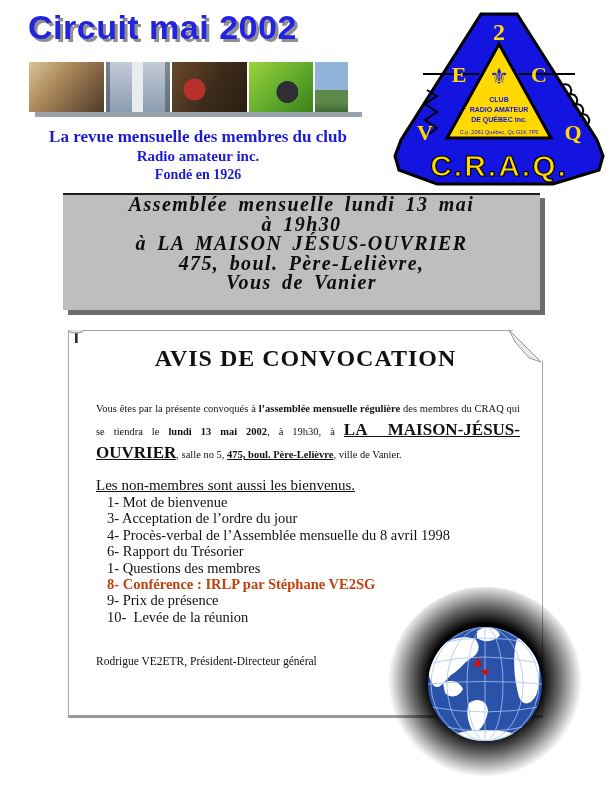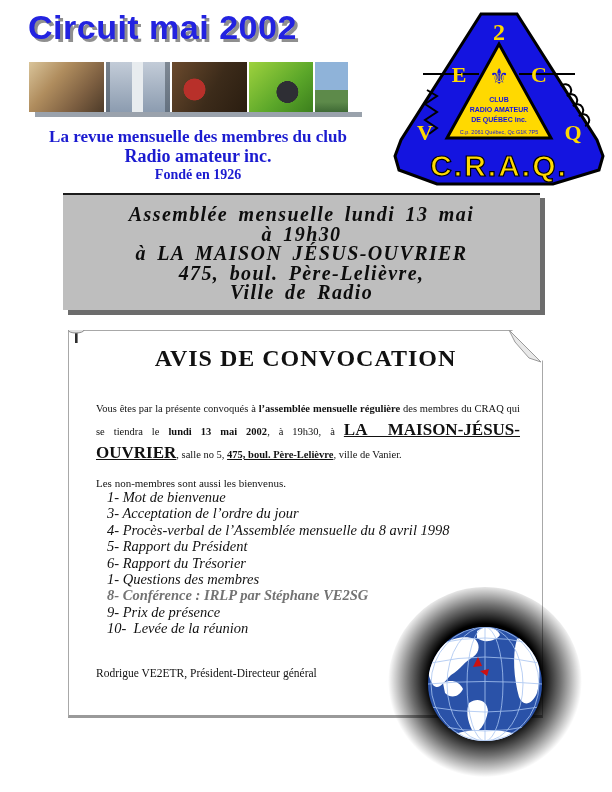--- a/index.html
+++ b/index.html
@@ -15,48 +15,48 @@
   .photo-shadow{position:absolute;left:35px;top:112px;width:327px;height:5px;background:#9aa2ac;}
   .p1{width:75px;background:linear-gradient(130deg,#d9c49a 0%,#b08d5e 35%,#7d5f41 70%,#4d3b29 100%);}
   .p2{width:64px;background:linear-gradient(180deg,#c3ccd8 0%,#9fadbf 55%,#7c8ca0 100%),linear-gradient(90deg,#888,#fff);}
   .p2{background-image:linear-gradient(90deg,rgba(60,70,80,.55) 0 6%,transparent 6% 40%,#e8ecef 40% 58%,transparent 58% 92%,rgba(60,70,80,.5) 92%),linear-gradient(180deg,#c3ccd8,#8c9cb0);}
   .p3{width:75px;background:radial-gradient(circle at 30% 55%,#b8302a 0 18%,transparent 19%),linear-gradient(120deg,#6b4a2d 0%,#3c2b1a 55%,#2a1d10 100%);}
   .p4{width:64px;background:radial-gradient(circle at 60% 60%,#2e2e34 0 22%,transparent 23%),linear-gradient(135deg,#9ed23e 0%,#5aa629 60%,#3c7f1d 100%);}
   .p5{width:33px;background:linear-gradient(180deg,#8fb3d9 0 55%,#5d8a4a 55% 80%,#3f6a35 100%);}
 
   .tagline{position:absolute;left:20px;top:127px;width:356px;text-align:center;color:#1b1bd0;font-weight:bold;}
   .tag1{font-size:17px;line-height:20px;}
-  .tag2{font-size:18px;line-height:19px;}
+  .tag2{font-size:15px;line-height:19px;}
   .tag3{font-size:14px;line-height:17px;}
 
   .logo{position:absolute;left:393px;top:12px;}
 
   
   .annc{position:absolute;left:63px;top:193px;width:477px;height:117px;background:#bebebe;
         border-top:2px solid #1c1c1c;box-shadow:5px 5px 0 #6c6c6c;
         text-align:center;font-weight:bold;font-style:italic;font-size:20px;line-height:19.5px;
-        letter-spacing:1.4px;word-spacing:4px;color:#0d0d0d;padding-top:10px;box-sizing:border-box;}
+        letter-spacing:1.4px;word-spacing:4px;color:#0d0d0d;padding-top:0;box-sizing:border-box;}
 
   
   .note{position:absolute;left:68px;top:330px;width:475px;height:388px;background:#fff;
         border:1px solid #a8a8a8;border-bottom:3px solid #9a9a9a;box-sizing:border-box;
         clip-path:polygon(0 0,calc(100% - 31px) 0,100% 31px,100% 100%,0 100%);z-index:1;}
   .fold{position:absolute;right:-1px;top:-1px;z-index:2;}
   .pin{position:absolute;left:-3px;top:-18px;z-index:3;}
 
   .avis{margin-top:14px;text-align:center;font-weight:bold;font-size:24px;letter-spacing:1px;}
   .para{margin:26px 22px 0 27px;font-size:10.5px;line-height:21px;text-align:justify;}
   .para .b{font-weight:bold;}
   .para .big{font-weight:bold;font-size:17px;text-decoration:underline;white-space:pre-wrap;}
   .para .bu{font-weight:bold;text-decoration:underline;}
-  .welcome{margin:12px 22px 0 27px;font-size:11px;}
+  .welcome{margin:12px 22px 0 27px;font-size:15px;text-decoration:underline;}
   .ordre{margin:22px 0 2px 38px;font-size:10.5px;}
-  .agenda{list-style:none;margin:0 0 0 38px;padding:0;font-size:14.5px;line-height:16.4px;font-style:italic;}
+  .agenda{list-style:none;margin:0 0 0 38px;padding:0;font-size:14.5px;line-height:16.4px;}
   .agenda li{white-space:pre-wrap;}
-  .agenda li.hl{color:#737373;font-weight:bold;}
+  .agenda li.hl{color:#c2410c;font-weight:bold;}
   .signature{margin:30px 0 0 27px;font-size:11.5px;}
 
   
   .globe{position:absolute;left:385px;top:587px;z-index:5;}
 </style>
 </head>
 <body>
 
 <div class="page">
 
@@ -98,35 +98,34 @@
     <div class="tag1">La revue  mensuelle des membres du club</div>
     <div class="tag2">Radio amateur inc.</div>
     <div class="tag3">Fondé en 1926</div>
   </div>
 
   <div class="annc">
     <div>Assemblée mensuelle lundi 13 mai</div>
     <div>à 19h30</div>
     <div>à LA MAISON JÉSUS-OUVRIER</div>
     <div>475, boul. Père-Lelièvre,</div>
-    <div>Ville de Radio</div>
+    <div>Vous de Vanier</div>
   </div>
 
   <div class="note">
     <div class="avis">AVIS DE CONVOCATION</div>
 
     <p class="para"><span>Vous êtes par la présente convoqués à </span><span class="b">l’assemblée mensuelle régulière</span><span> des membres du CRAQ qui se tiendra le </span><span class="b">lundi 13 mai 2002</span><span>, à 19h30, à </span><span class="big">LA  MAISON-JÉSUS-OUVRIER</span><span>, salle no 5, </span><span class="bu">475, boul. Père-Lelièvre</span><span>, ville de Vanier.</span></p>
 
     <div class="welcome">Les non-membres sont aussi les bienvenus.</div>
 
     <ol class="agenda">
       <li>1- Mot de bienvenue</li>
       <li>3- Acceptation de l’ordre du jour</li>
       <li>4- Procès-verbal de l’Assemblée mensuelle du 8 avril 1998</li>
-      <li>5- Rapport du Président</li>
       <li>6- Rapport du Trésorier</li>
       <li>1- Questions des membres</li>
       <li class="hl">8- Conférence : IRLP par Stéphane VE2SG</li>
       <li>9- Prix de présence</li>
       <li>10-  Levée de la réunion</li>
     </ol>
 
     <div class="signature">Rodrigue VE2ETR, Président-Directeur général</div>
 
     <svg class="fold" width="36" height="36" viewBox="0 0 36 36">

